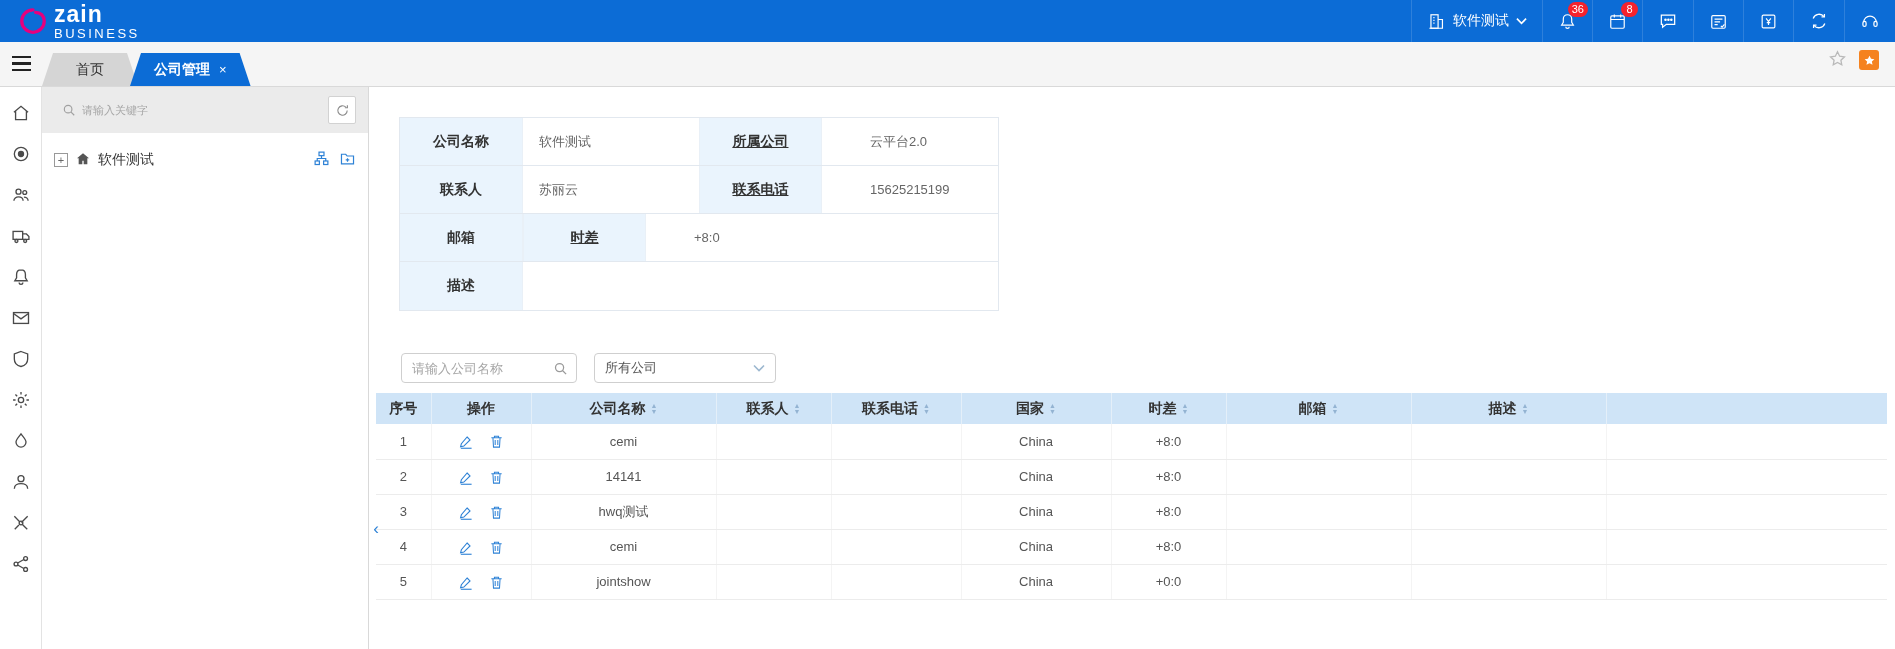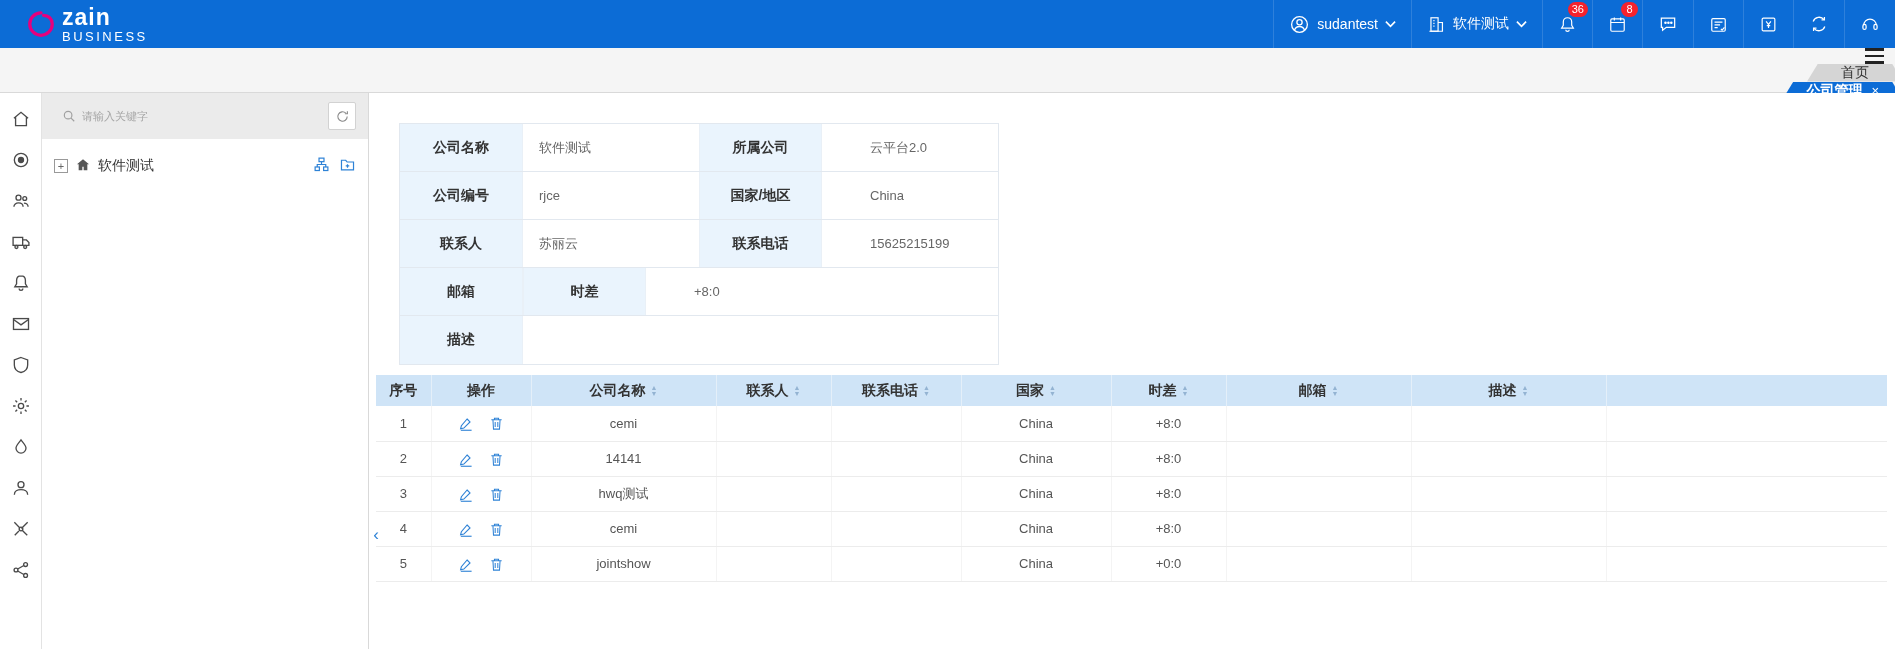--- a/index.html
+++ b/index.html
@@ -1,35 +1,35 @@
 <!DOCTYPE html>
 <html style="--primary: #0c6cd6; --header-bg: #cfe4f7; --label-bg: #eaf4fd; --badge: #f5222d; --icon-blue: #2e82d6; --magenta: #e6007e;"><head>
 <meta charset="utf-8">
 <style>
   * { box-sizing: border-box; margin: 0; padding: 0; }
   html,body { width:1895px; height:649px; overflow:hidden; }
   body { font-family:"Liberation Sans", sans-serif; font-size:14px; color:#333; background:#fff; }
 
   
-  .topbar { height:48px; background:var(--primary,#0c6cd6); display:flex; align-items:center; color:#fff;padding-left:8px; }
+  .topbar { height:42px; background:var(--primary,#0c6cd6); display:flex; align-items:center; color:#fff; }
   .logo { display:flex; align-items:center; gap:6px; padding:0 18px; }
   .logo-swirl svg { display:block; }
   .logo-text { display:flex; flex-direction:column; line-height:1; }
   .brand { font-size:23px; font-weight:bold; letter-spacing:1px; }
   .brand-sub { font-size:13px; letter-spacing:2.5px; margin-top:1px; }
   .topbar-right { margin-left:auto; display:flex; align-items:stretch; height:100%; }
   .tb-item { display:flex; align-items:center; gap:7px; padding:0 15px; position:relative;
              border-left:1px solid rgba(255,255,255,.14); cursor:pointer; font-size:14px; }
   .tb-item svg { display:block; }
   .badge { position:absolute; top:2px; right:4px; background:var(--badge,#f5222d); color:#fff;
            font-size:11px; line-height:15px; min-width:17px; height:15px; padding:0 4px;
            border-radius:8px; text-align:center; }
 
   
-  .tabbar { height:45px; background:#f5f5f5; border-bottom:1px solid #d9d9d9; display:flex; align-items:flex-end;flex-direction:column; }
+  .tabbar { height:45px; background:#f5f5f5; border-bottom:1px solid #d9d9d9; display:flex; align-items:flex-end; }
   .burger { width:42px; height:45px; display:flex; flex-direction:column; justify-content:center; align-items:center; gap:4px; cursor:pointer; }
   .burger i { display:block; width:19px; height:2.5px; background:#222; }
   .tab { height:33px; min-width:96px; padding:0 24px; display:flex; align-items:center; justify-content:center; gap:9px;
          clip-path:polygon(11px 0, calc(100% - 11px) 0, 100% 100%, 0 100%); margin-right:-8px; cursor:pointer; }
   .tab.inactive { background:#d5d5d5; color:#333; }
   .tab.active { background:var(--primary,#0c6cd6); color:#fff; font-weight:bold; }
   .tab .close { font-size:13px; font-weight:normal; cursor:pointer; }
   .tabbar-spacer { flex:1; }
   .tabbar-right { display:flex; align-items:center; gap:12px; padding:0 16px 8px 0; align-self:center; height:45px; }
   .fav-box { width:20px; height:20px; background:#f5821f; border-radius:3px; display:flex; align-items:center; justify-content:center; cursor:pointer; }
@@ -60,21 +60,21 @@
   .tree-actions span { cursor:pointer; }
 
   .main { flex:1; position:relative; background:#fff; overflow:hidden; }
 
   
   .details-card { margin:30px 0 0 30px; width:600px; border:1px solid #e2e8ef; }
   .d-row { display:flex; height:48px; border-bottom:1px solid #e2e8ef; }
   .d-row:last-child { border-bottom:none; }
   .dl { width:123px; background:var(--label-bg,#eaf4fd); font-weight:bold; color:#333;
         display:flex; align-items:center; justify-content:center; border-right:1px solid #e9f0f7; }
-  .dl2 { border-left:1px solid #e9f0f7; }
+  .dl2 { border-left:1px solid #e9f0f7;text-decoration:underline; }
   .dv { width:176px; display:flex; align-items:center; padding-left:16px; color:#666; font-size:13px; }
   .dv2 { flex:1;margin-left:32px; }
   .dv-wide { flex:1; }
 
   
   .filter-row { margin:42px 0 0 32px; display:flex; align-items:center; gap:17px; }
   .cs-wrap { width:176px; height:30px; border:1px solid #cfcfcf; border-radius:4px; position:relative;
              display:flex; align-items:center; background:#fff; }
   .cs-input { width:100%; height:100%; border:none; outline:none; background:transparent; padding:0 30px 0 10px;
               font-size:13px; color:#555; font-family:"Liberation Sans",sans-serif; }
@@ -111,35 +111,20 @@
       <svg width="30" height="30" viewBox="0 0 24 24">
           <path d="M12 3a9 9 0 1 0 9 9c0-4-3-7-7-7" fill="none" stroke="#e6007e" stroke-width="2.6" stroke-linecap="round"></path>
         </svg>
     </span>
     <span class="logo-text">
       <span class="brand">zain</span>
       <span class="brand-sub">BUSINESS</span>
     </span>
   </div>
   <div class="topbar-right">
-    <div class="tb-item">
-      <span>
-        <svg width="21" height="21" viewBox="0 0 24 24" fill="none" stroke="#fff" stroke-width="1.5">
-            <circle cx="12" cy="12" r="9"></circle>
-            <circle cx="12" cy="9.5" r="3"></circle>
-            <path d="M6.2 18.5c1.2-3 3.3-4.2 5.8-4.2s4.6 1.2 5.8 4.2"></path>
-          </svg>
-      </span>
-      <span>sudantest</span>
-      <span>
-        <svg width="11" height="8" viewBox="0 0 12 8">
-            <path d="M1 1.5l5 5 5-5" fill="none" stroke="#fff" stroke-width="1.8"></path>
-          </svg>
-      </span>
-    </div>
     <div class="tb-item">
       <span>
         <svg width="19" height="19" viewBox="0 0 24 24" fill="none" stroke="#fff" stroke-width="1.5">
             <rect x="5" y="3.5" width="9" height="17"></rect>
             <path d="M14 9.5h5.5V20.5H3"></path>
             <path d="M8 7h1.5M8 10.5h1.5M8 14h1.5"></path>
           </svg>
       </span>
       <span>软件测试</span>
       <span>
@@ -370,42 +355,51 @@
     <span class="collapse-handle">‹</span>
 
     <div class="details-card">
       <div class="d-row">
         <div class="dl">公司名称</div>
         <div class="dv">软件测试</div>
         <div class="dl dl2">所属公司</div>
         <div class="dv dv2">云平台2.0</div>
       </div>
       <div class="d-row">
-        <div class="dl">公司编号</div>
-        <div class="dv">rjce</div>
-        <div class="dl dl2">国家/地区</div>
-        <div class="dv dv2">China</div>
-      </div>
-      <div class="d-row">
         <div class="dl">联系人</div>
         <div class="dv">苏丽云</div>
         <div class="dl dl2">联系电话</div>
         <div class="dv dv2">15625215199</div>
       </div>
       <div class="d-row">
         <div class="dl">邮箱</div>
         <div class="dl dl2">时差</div>
         <div class="dv dv2">+8:0</div>
       </div>
       <div class="d-row">
         <div class="dl">描述</div>
         <div class="dv dv-wide"></div>
       </div>
     </div>
 
+    <div class="filter-row">
+      <div class="cs-wrap">
+        <input class="cs-input" type="text" placeholder="请输入公司名称" style="">
+        <svg width="15" height="15" viewBox="0 0 24 24" fill="none" stroke="#9a9a9a" stroke-width="2">
+            <circle cx="10.5" cy="10.5" r="6.5"></circle>
+            <path d="M15.5 15.5L21 21"></path>
+          </svg>
+      </div>
+      <div class="select-box">
+        <span>所有公司</span>
+        <svg width="12" height="8" viewBox="0 0 12 8">
+            <path d="M1 1.5l5 5 5-5" fill="none" stroke="#9db8d0" stroke-width="1.6"></path>
+          </svg>
+      </div>
+    </div>
 
     <div class="table-wrap">
       <table>
         <colgroup>
           <col style="width:55px">
             <col style="width:100px">
             <col style="width:185px">
             <col style="width:115px">
           <col style="width:130px">
             <col style="width:150px">

